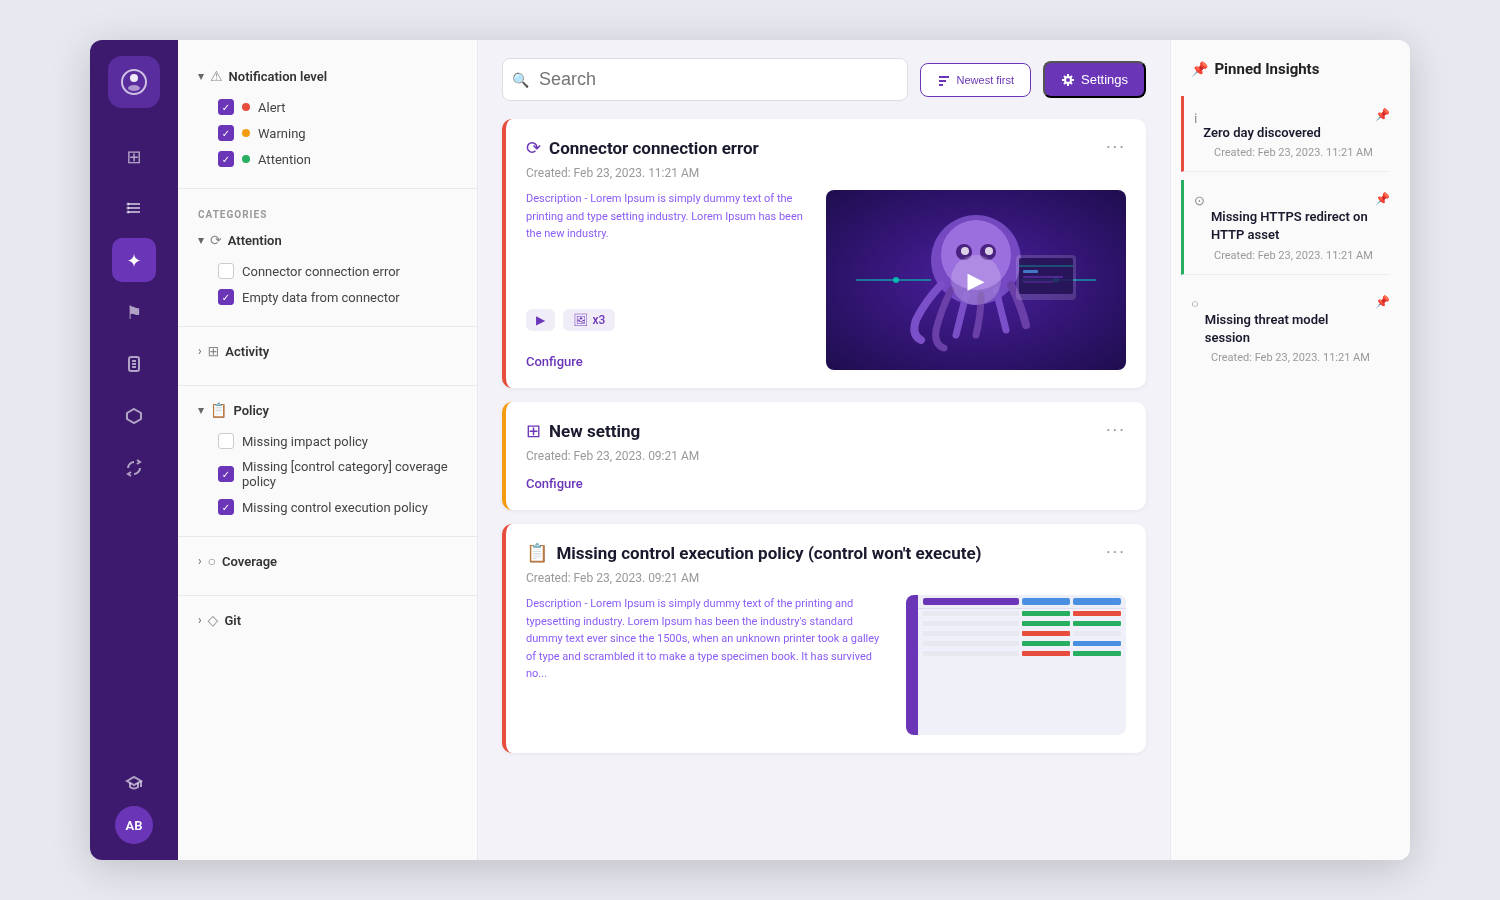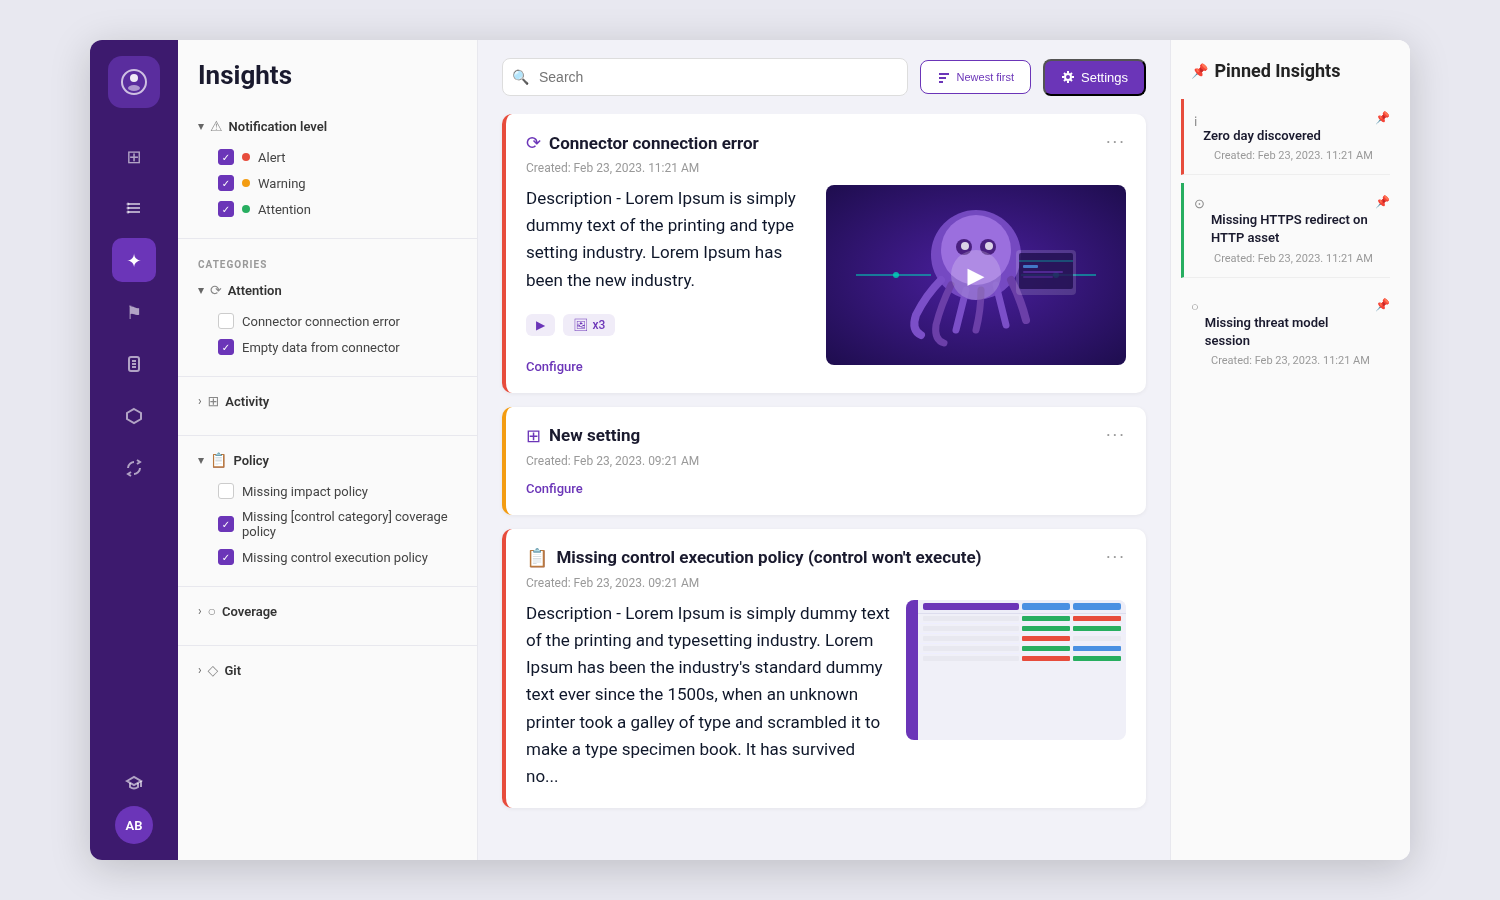--- a/index.html
+++ b/index.html
@@ -187,21 +187,21 @@
     .search-bar {
       flex: 1;
       position: relative;
     }
     .search-bar input {
       width: 100%;
       padding: 10px 16px 10px 36px;
       border: 1.5px solid #ddd;
       border-radius: 8px;
       background: #fff;
-      font-size: 14px;
+      font-size: 18px;
       color: #14532d;
       outline: none;
     }
     .search-icon-wrap {
       position: absolute;
       left: 10px;
       top: 50%;
       transform: translateY(-50%);
       color: #999;
       font-size: 14px;
@@ -280,22 +280,22 @@
       font-size: 12px;
       color: #999;
       margin-bottom: 10px;
     }
     .card-body {
       display: flex;
       gap: 16px;
     }
     .card-desc {
       flex: 1;
-      font-size: 17px;
-      color: #0f172a;
+      font-size: 11px;
+      color: #8b5cf6;
       line-height: 1.6;
     }
     .card-image {
       width: 300px;
       height: 180px;
       border-radius: 8px;
       background: #2d1b69;
       flex-shrink: 0;
       display: flex;
       align-items: center;
@@ -359,21 +359,21 @@
       overflow-y: auto;
     }
     .pinned-header {
       display: flex;
       align-items: center;
       gap: 6px;
       margin-bottom: 18px;
     }
     .pin-icon { color: #888; font-size: 14px; }
     .pinned-title {
-      font-size: 18px;
+      font-size: 15px;
       font-weight: 700;
       color: #222;
     }
     .pinned-item {
       padding: 12px 0;
       border-bottom: 1px solid #eee;
       position: relative;
     }
     .pinned-item:last-child { border-bottom: none; }
     .pinned-item-header {
@@ -485,21 +485,20 @@
           <path d="M3 9 L10 5 L17 9 L10 13 Z"></path>
           <path d="M17 9 L17 15"></path>
           <path d="M6 11 L6 15 Q10 18 14 15 L14 11"></path>
         </svg>
       </div>
       <div class="avatar">AB</div>
     </div>
   </div>
 
   <div class="left-panel">
-    <div class="left-panel-title">Insights</div>
 
     <div class="filter-section">
       <div class="filter-section-header">
         <span class="chevron">▾</span>
         <span class="section-icon">⚠</span>
         <span class="section-label">Notification level</span>
       </div>
       <div class="filter-item">
         <div class="checkbox checked">✓</div>
         <span class="dot dot-red"></span>

